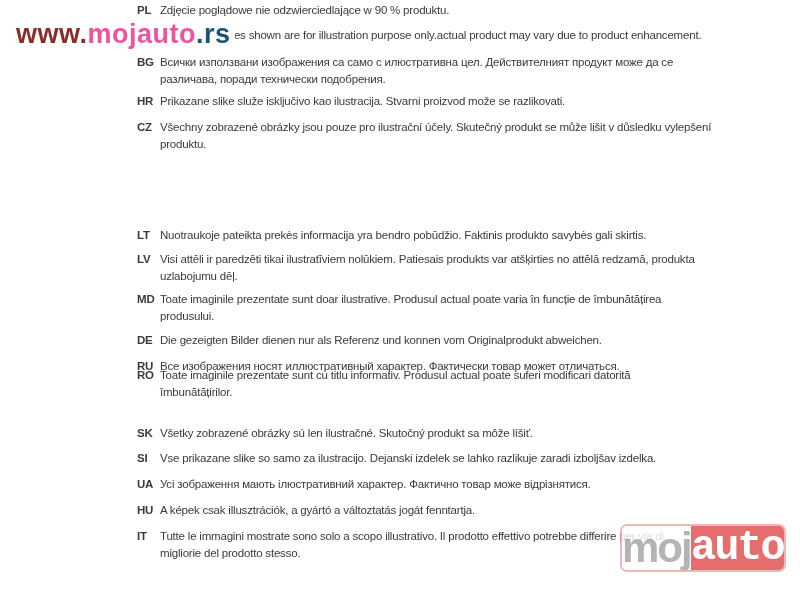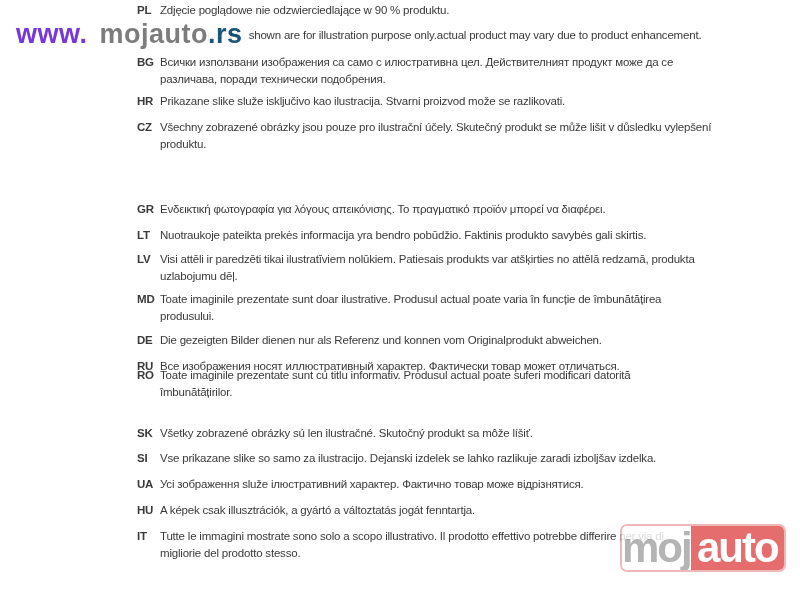--- a/index.html
+++ b/index.html
@@ -30,29 +30,29 @@
     width:166px;height:48px;box-sizing:border-box;
     border:2px solid #eca9a9;border-radius:7px;
     display:flex;overflow:hidden;background:#ffffff;opacity:0.82;
   }
   .logo .seg{
     display:flex;align-items:center;justify-content:center;
     font-weight:bold;font-size:42px;line-height:1;letter-spacing:-2px;
     font-family:"Liberation Sans",sans-serif;
   }
   .logo .seg-left{flex:0 0 42%;}
-  .logo .seg-right{flex:1;}
+  .logo .seg-right{flex:1;font-family:Liberation Mono, monospace;}
 </style>
 </head>
 <body>
 
 <div class="page">
 
   <div class="watermark">
-    <span style="color:#6d28d9;">www.</span><span style="color:#737373;margin-left:12px;">mojauto</span><span style="color:#0c4a6e;">.rs</span>
+    <span style="color:#7f1d1d;">www.</span><span style="color:#ec4899;">mojauto</span><span style="color:#0c4a6e;">.rs</span>
   </div>
 
   <div class="row" style="top:2px">
     <span class="code">PL</span>
     <span class="text">Zdjęcie poglądowe nie odzwierciedlające w 90 % produktu.</span>
   </div>
 
   <div class="row row-en" style="top:27px">
     <span class="code"></span>
     <span class="text">pictures shown are for illustration purpose only.actual product may vary due to product enhancement.</span>
@@ -69,24 +69,20 @@
     <span class="text">Prikazane slike služe isključivo kao ilustracija. Stvarni proizvod može se razlikovati.</span>
   </div>
 
   <div class="row" style="top:119px">
     <span class="code">CZ</span>
     <span class="text">Všechny zobrazené obrázky jsou pouze pro ilustrační účely. Skutečný produkt se může lišit v důsledku vylepšení
 produktu.</span>
   </div>
 
 
-  <div class="row" style="top:201px">
-    <span class="code">GR</span>
-    <span class="text">Ενδεικτική φωτογραφία για λόγους απεικόνισης. Το πραγματικό προϊόν μπορεί να διαφέρει.</span>
-  </div>
 
   <div class="row" style="top:227px">
     <span class="code">LT</span>
     <span class="text">Nuotraukoje pateikta prekės informacija yra bendro pobūdžio. Faktinis produkto savybės gali skirtis.</span>
   </div>
 
   <div class="row" style="top:251px">
     <span class="code">LV</span>
     <span class="text">Visi attēli ir paredzēti tikai ilustratīviem nolūkiem. Patiesais produkts var atšķirties no attēlā redzamā, produkta
 uzlabojumu dēļ.</span>
@@ -119,21 +115,21 @@
     <span class="text">Všetky zobrazené obrázky sú len ilustračné. Skutočný produkt sa môže líšiť.</span>
   </div>
 
   <div class="row" style="top:450px">
     <span class="code">SI</span>
     <span class="text">Vse prikazane slike so samo za ilustracijo. Dejanski izdelek se lahko razlikuje zaradi izboljšav izdelka.</span>
   </div>
 
   <div class="row" style="top:476px">
     <span class="code">UA</span>
-    <span class="text">Усі зображення služe ілюстративний характер. Фактично товар може відрізнятися.</span>
+    <span class="text">Усі зображення мають ілюстративний характер. Фактично товар може відрізнятися.</span>
   </div>
 
   <div class="row" style="top:502px">
     <span class="code">HU</span>
     <span class="text">A képek csak illusztrációk, a gyártó a változtatás jogát fenntartja.</span>
   </div>
 
   <div class="row" style="top:528px">
     <span class="code">IT</span>
     <span class="text">Tutte le immagini mostrate sono solo a scopo illustrativo. Il prodotto effettivo potrebbe differire per via di

